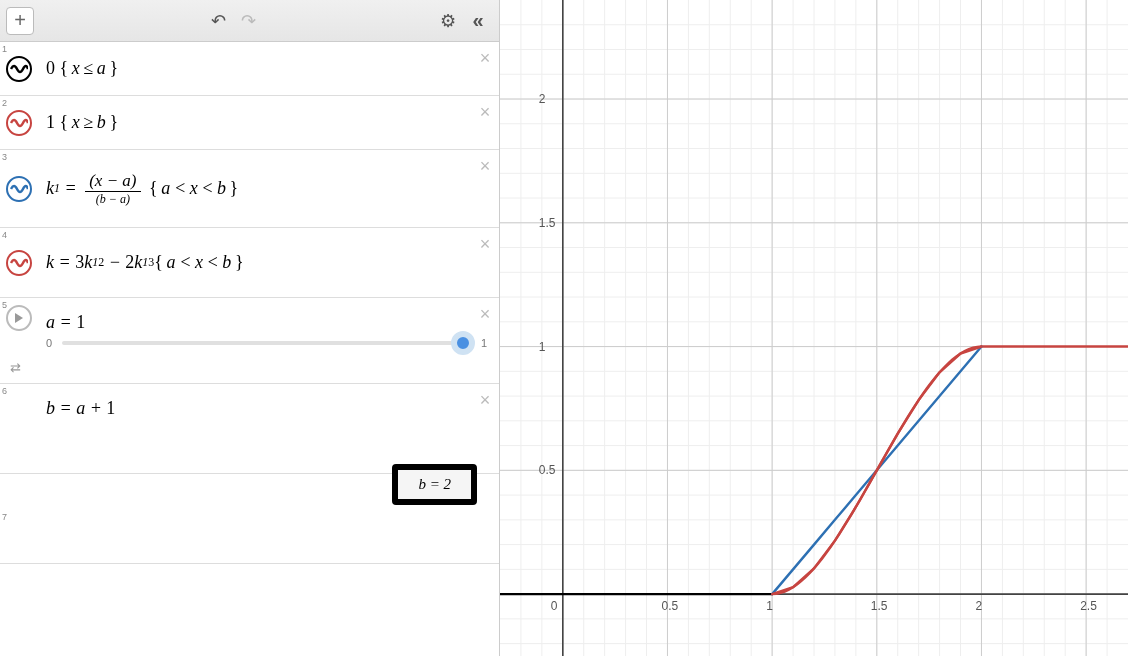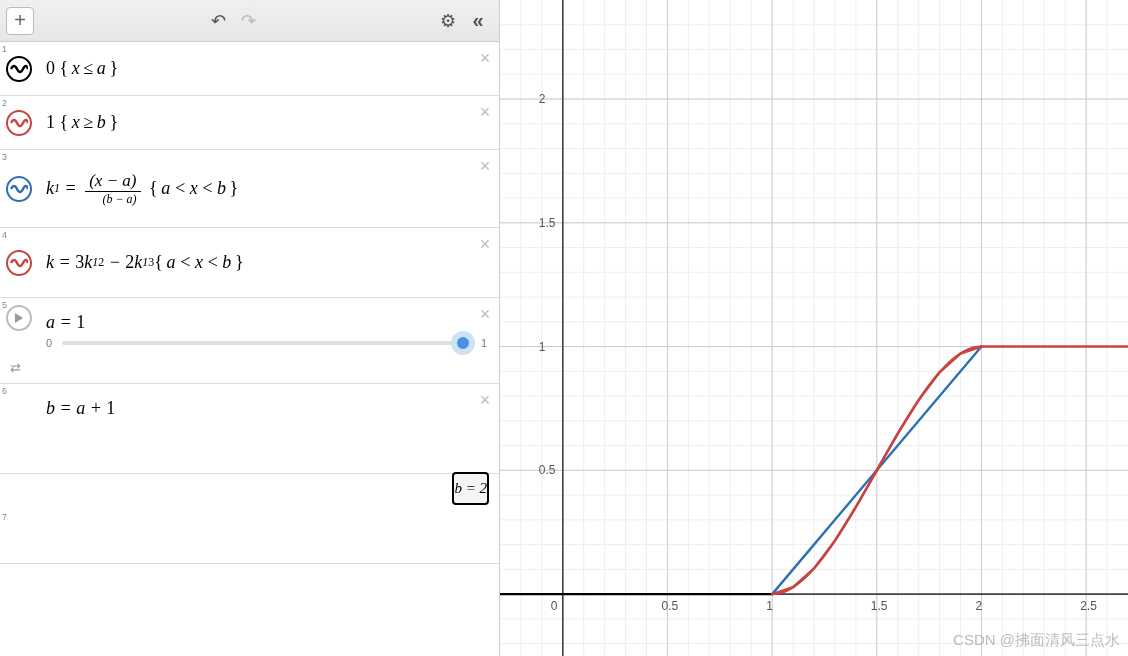--- a/index.html
+++ b/index.html
@@ -15,23 +15,23 @@
   .row-icon { width: 38px; display: flex; align-items: center; justify-content: center; flex-shrink: 0; }
   .row-content { flex: 1; display: flex; align-items: center; padding: 14px 8px; font-family: "Times New Roman", serif; font-style: italic; font-size: 18px; color: #000; }
   .row-close { width: 28px; display: flex; align-items: flex-start; justify-content: center; padding-top: 6px; color: #bbb; font-size: 18px; cursor: pointer; }
   .wave { width: 26px; height: 26px; border-radius: 50%; border: 2px solid; display: flex; align-items: center; justify-content: center; }
   .play-ic { width: 26px; height: 26px; border-radius: 50%; border: 2px solid #bbb; display: flex; align-items: center; justify-content: center; }
   .slider-row { display: flex; align-items: center; padding: 0 12px 12px 46px; gap: 10px; }
   .slider-lbl { font-size: 11px; color: #777; font-style: normal; font-family: Arial; }
   .slider-track { flex: 1; height: 4px; background: #e0e0e0; border-radius: 2px; position: relative; }
   .slider-thumb { position: absolute; right: -4px; top: -10px; width: 24px; height: 24px; background: #4a90e2; border: 6px solid #cfe2f3; border-radius: 50%; }
   .loop-ic { position: absolute; left: 10px; bottom: 8px; color: #999; font-size: 13px; }
-  .eval-box { position: absolute; right: 10px; bottom: -32px; background: #f5f5f5; border: 2px solid #000000; border-radius: 4px; padding: 6px 0; font-family: "Times New Roman", serif; font-style: italic; font-size: 15px; z-index: 5; }
+  .eval-box { position: absolute; right: 22px; bottom: -32px; background: #f5f5f5; border: 6px solid #000000; border-radius: 4px; padding: 6px 20px; font-family: "Times New Roman", serif; font-style: italic; font-size: 15px; z-index: 5; }
   .empty-row { height: 54px; border-bottom: 1px solid #ddd; position: relative; }
-  .frac { display: inline-flex; flex-direction: column; align-items: flex-end; vertical-align: middle; margin: 0 4px; }
+  .frac { display: inline-flex; flex-direction: column; align-items: center; vertical-align: middle; margin: 0 4px; }
   .frac-num { border-bottom: 1px solid #000; padding: 0 4px; font-size: 17px; }
   .frac-den { padding: 0 4px; font-size: 12px; }
   sub { font-size: 12px; font-style: italic; }
   sup { font-size: 12px; font-style: normal; }
   .right { flex: 1; position: relative; background: #fff; }
   .watermark { position: absolute; right: 8px; bottom: 6px; color: #bbb; font-size: 15px; font-family: Arial; }
   svg.wave-svg { width: 18px; height: 14px; }
   .r5 { flex-direction: column; align-items: stretch; padding-bottom: 10px; }
   .r5 .top { display: flex; }
   .r6 { position: relative; padding-bottom: 40px; }
@@ -238,14 +238,13 @@
       <text x="38.8" y="474.33962264150944" font-size="12" fill="#555">0.5</text>
       <text x="38.8" y="350.5660377358491" font-size="12" fill="#555">1</text>
       <text x="38.8" y="226.7924528301886" font-size="12" fill="#555">1.5</text>
       <text x="38.8" y="103.01886792452831" font-size="12" fill="#555">2</text>
       <path d="M0 594.1132075471698L272.1333333333333 594.1132075471698" stroke="#000000" stroke-width="2.4" fill="none" stroke-linecap="round" stroke-linejoin="round"></path>
       <path d="M481.46666666666664 346.5660377358491L628 346.5660377358491" stroke="#c74440" stroke-width="2.4" fill="none" stroke-linecap="round" stroke-linejoin="round"></path>
       <path d="M272.1333333333333 594.1132075471698L293.0666666666667 569.3584905660377L314 544.6037735849056L334.93333333333334 519.8490566037735L355.8666666666667 495.0943396226415L376.8 470.33962264150944L397.7333333333334 445.58490566037733L418.66666666666663 420.83018867924534L439.6 396.0754716981132L460.5333333333333 371.3207547169812L481.46666666666664 346.5660377358491" stroke="#2d70b3" stroke-width="2.4" fill="none" stroke-linecap="round" stroke-linejoin="round"></path>
       <path d="M272.1333333333333 594.1132075471698L293.0666666666667 587.1818867924528L314 568.3683018867924L334.93333333333334 540.6430188679245L355.8666666666667 506.9766037735849L376.8 470.33962264150944L397.7333333333334 433.702641509434L418.66666666666663 400.03622641509435L439.6 372.31094339622643L460.5333333333333 353.49735849056606L481.46666666666664 346.5660377358491" stroke="#c74440" stroke-width="2.4" fill="none" stroke-linecap="round" stroke-linejoin="round"></path>
       <path d="M272.1333333333333 594.1132075471698L272.1333333333333 594.1132075471698L276.32 593.8201116981132L280.5066666666667 592.9566671698113L284.6933333333333 591.546638490566L288.88 589.6137901886792L293.0666666666667 587.1818867924528L297.2533333333334 584.2746928301887L301.44 580.9159728301887L305.62666666666667 577.1294913207547L309.81333333333333 572.9390128301886L314 568.3683018867924L318.18666666666667 563.441123018868L322.37333333333333 558.181240754717L326.56 552.6124196226415L330.7466666666667 546.7584241509434L334.93333333333334 540.6430188679245L339.12 534.2899683018868L343.30666666666673 527.723036981132L347.49333333333334 520.9659894339622L351.68 514.0425901886792L355.86666666666673 506.9766037735849L360.05333333333334 499.7917947169811L364.24000000000007 492.51192754716976L368.42666666666673 485.16076679245276L372.61333333333334 477.762076981132L376.8 470.3396226415094L380.9866666666667 462.9171683018867L385.17333333333335 455.51847849056594L389.36 448.167317735849L393.5466666666667 440.8874505660376L397.7333333333334 433.7026415094339L401.92 426.6366550943395L406.1066666666667 419.7132558490565L410.2933333333334 412.95620830188665L414.48 406.38927698113196L418.66666666666663 400.03622641509423L422.85333333333335 393.92082113207533L427.04 388.0668256603772L431.22666666666663 382.49800452830175L435.41333333333336 377.23812226415083L439.6 372.31094339622626L443.7866666666667 367.74023245283007L447.97333333333336 363.549753962264L452.16 359.7632724528301L456.3466666666667 356.40455245283L460.53333333333336 353.4973584905659L464.7200000000001 351.06545509433954L468.9066666666667 349.13260679245275L473.09333333333336 347.7225781132074L477.2800000000001 346.8591335849055L481.4666666666667 346.5660377358491" stroke="#c74440" stroke-width="2.4" fill="none"></path>
     </svg>
-  <div class="watermark">CSDN @拂面清风三点水</div>
 </div>
 
 </body></html>

